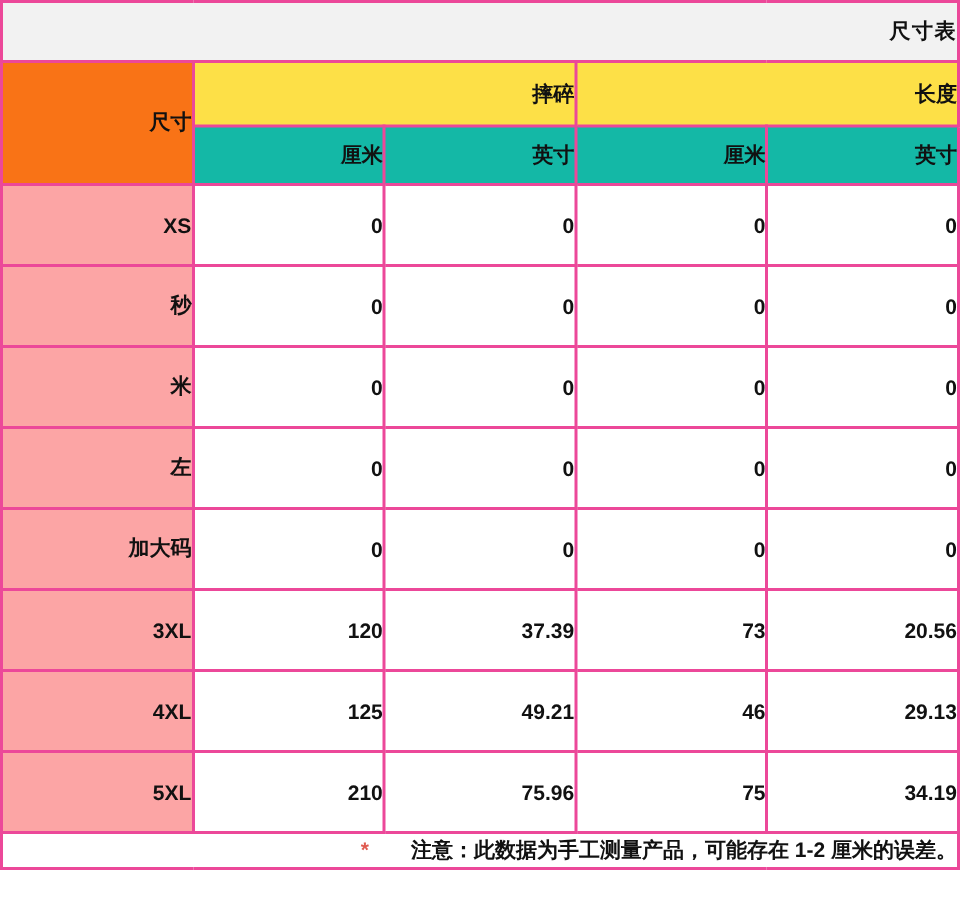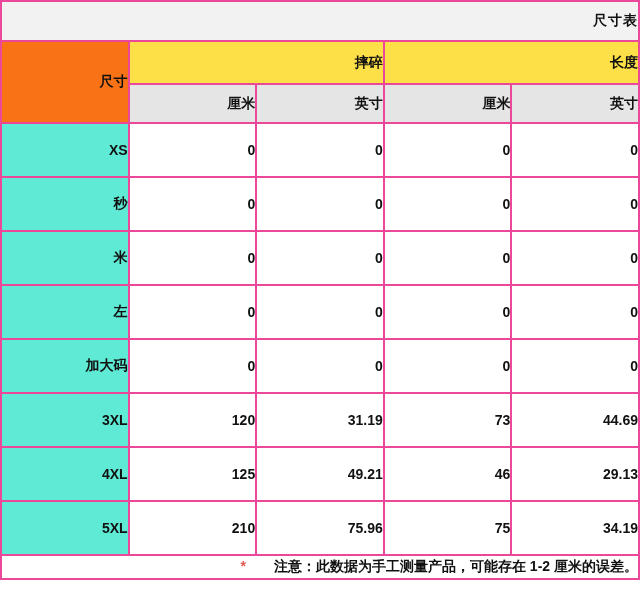--- a/index.html
+++ b/index.html
@@ -46,26 +46,26 @@
     background: #fde047;
     height: 41px;
     font-size: 15px;
   }
   .sizehdr-cell {
     background: #f97316;
     font-size: 15px;
     width: 54px;
   }
   .unit-cell {
-    background: #e5e5e5;
+    background: #14b8a6;
     height: 37px;
     font-size: 14px;
   }
   .row-label {
-    background: #5eead4;
+    background: #fca5a5;
     font-size: 15px;
   }
   .data-row td {
     height: 52px;
   }
   .note-row td {
     border: 1px solid #c8c8c8;
     border-top: 1px solid #c8c8c8;
     text-align: left;
     padding: 9px 10px 9px 10px;
@@ -137,23 +137,23 @@
       <tr class="data-row">
         <td class="row-label">加大码</td>
         <td>0</td>
         <td>0</td>
         <td>0</td>
         <td>0</td>
       </tr>
       <tr class="data-row">
         <td class="row-label">3XL</td>
         <td>120</td>
-        <td>31.19</td>
+        <td>37.39</td>
         <td>73</td>
-        <td>44.69</td>
+        <td>20.56</td>
       </tr>
       <tr class="data-row">
         <td class="row-label">4XL</td>
         <td>125</td>
         <td>49.21</td>
         <td>46</td>
         <td>29.13</td>
       </tr>
       <tr class="data-row">
         <td class="row-label">5XL</td>

